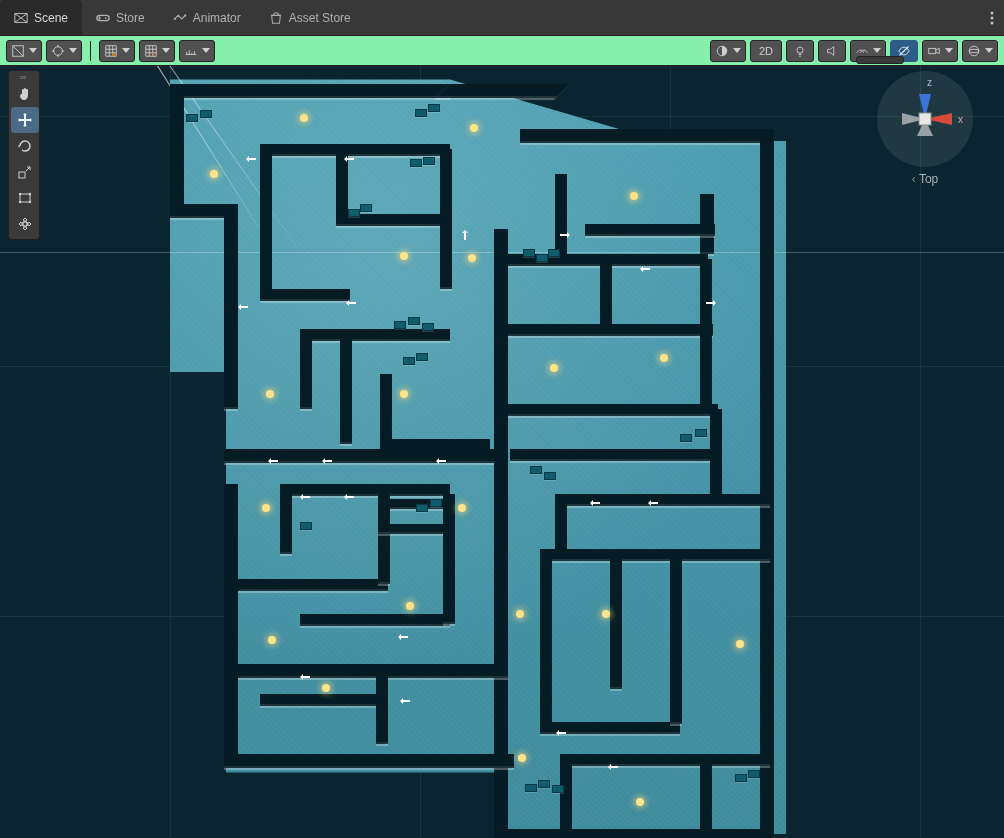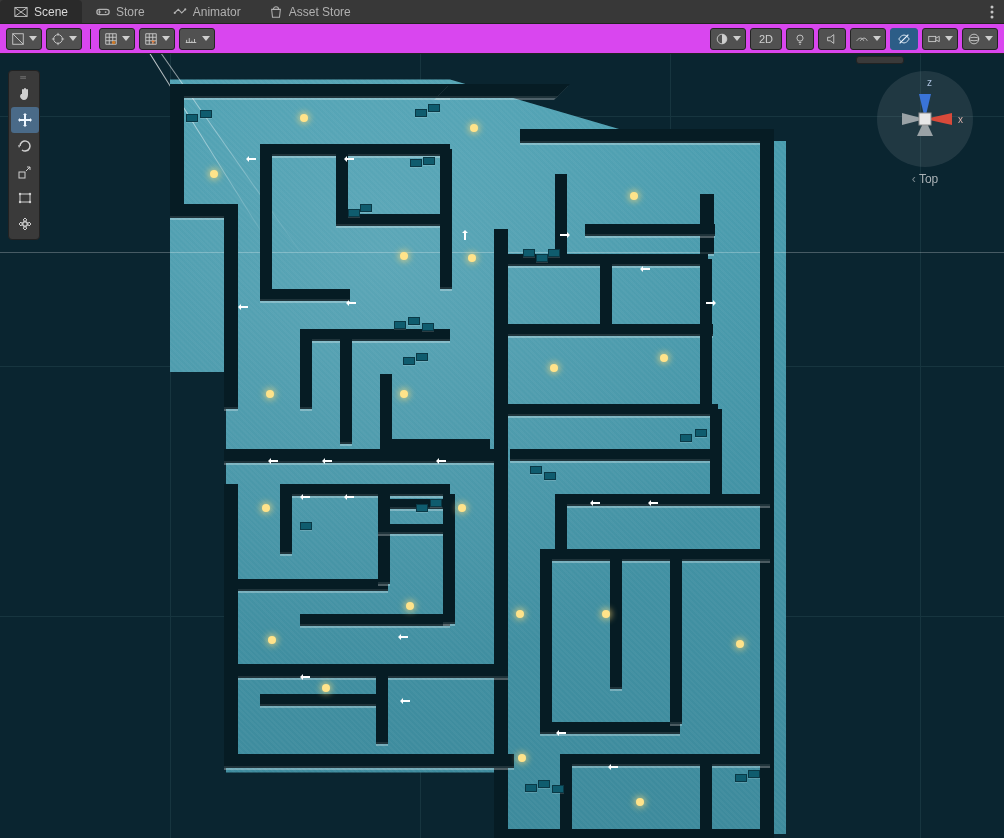--- a/index.html
+++ b/index.html
@@ -7,21 +7,21 @@
   body {
     font-family: -apple-system, "Segoe UI", Arial, sans-serif;
     font-size: 12px;
     color: #c4c4c4;
     background: #383838;
     position: relative;
   }
 
   
   .tabbar {
-    height: 24px;
+    height: 36px;
     background: #383838;
     display: flex;
     align-items: stretch;
     border-bottom: 1px solid #232323;
     position: relative;
   }
   .tab {
     display: flex; align-items: center; gap: 6px;
     padding: 0 14px;
     color: #b0b0b0;
@@ -36,21 +36,21 @@
   }
   .tab-icon { width:14px; height:14px; display:inline-flex; align-items:center; justify-content:center; }
   .tabbar .kebab {
     margin-left: auto; width:24px; display:flex; align-items:center; justify-content:center;
     color:#c4c4c4; cursor:pointer;
   }
 
   
   .toolbar {
     height: 30px;
-    background: #d946ef;
+    background: #86efac;
     border-bottom: 1px solid #232323;
     display: flex; align-items: center;
     padding: 0 6px;
     gap: 4px;
     position: relative;
     z-index: 5;
   }
   .tbtn {
     height: 22px; min-width: 28px;
     background: #515151;

